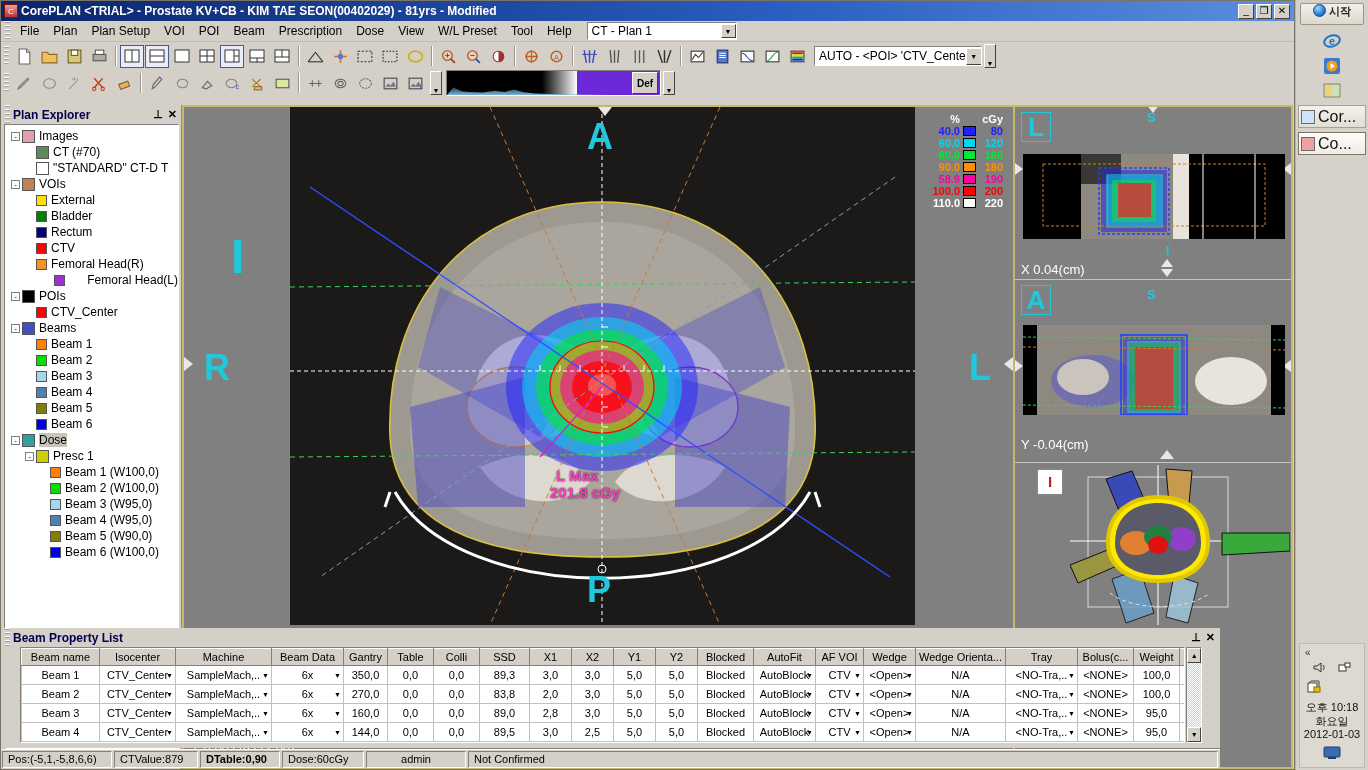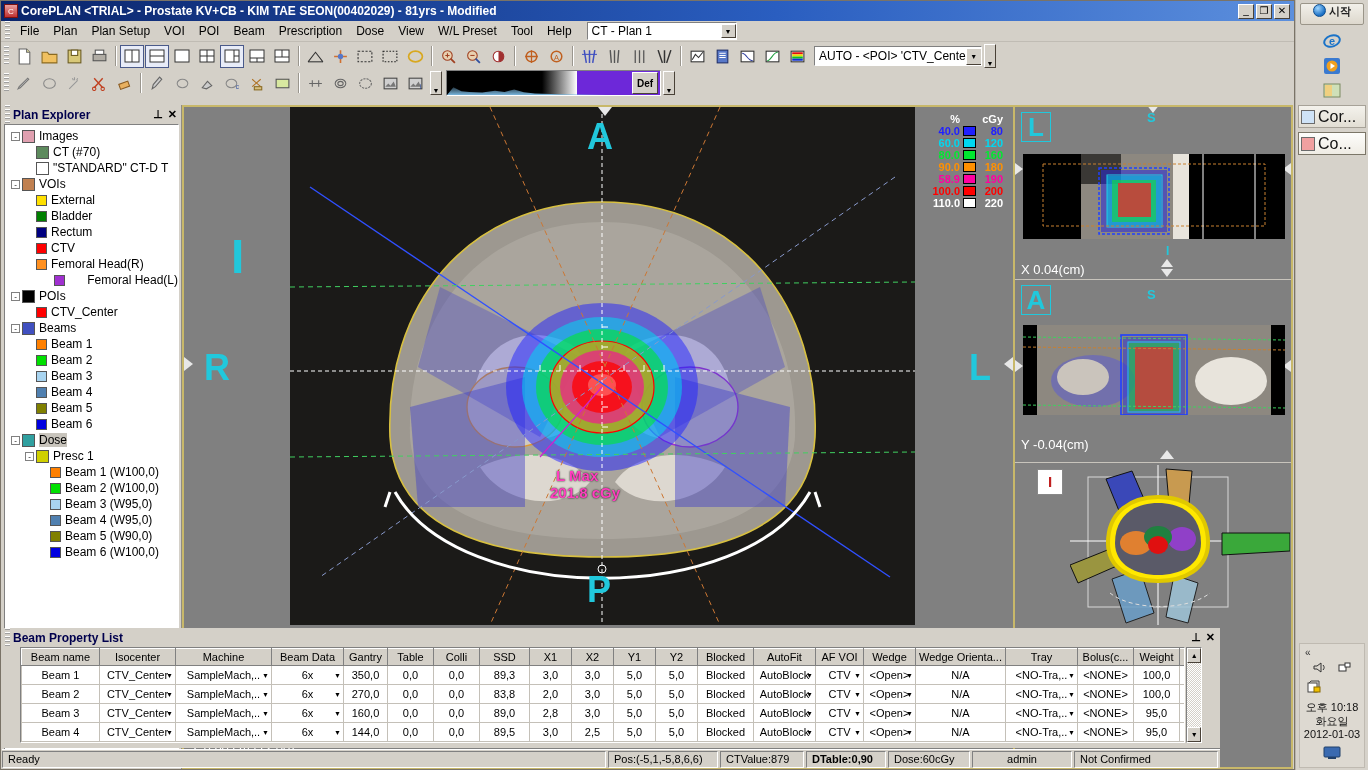--- a/index.html
+++ b/index.html
@@ -1270,21 +1270,20 @@
         </div>
         <div class="vscroll">
           <div class="vs-btn">▲</div>
           <div class="vs-track"></div>
           <div class="vs-btn">▼</div>
         </div>
       </div>
     </div>
 
     <div class="statusbar">
-      <div class="sb-cell" style="width:604px;">Ready</div>
       <div class="sb-cell" style="width:110px;">Pos:(-5,1,-5,8,6,6)</div>
       <div class="sb-cell" style="width:84px;">CTValue:879</div>
       <div class="sb-cell" style="width:80px;font-weight:bold;">DTable:0,90</div>
       <div class="sb-cell" style="width:82px;">Dose:60cGy</div>
       <div class="sb-cell" style="width:100px;justify-content:center;">admin</div>
       <div class="sb-cell" style="flex:1;">Not Confirmed</div>
     </div>
   </div>
 
   <div class="desktop-right">

